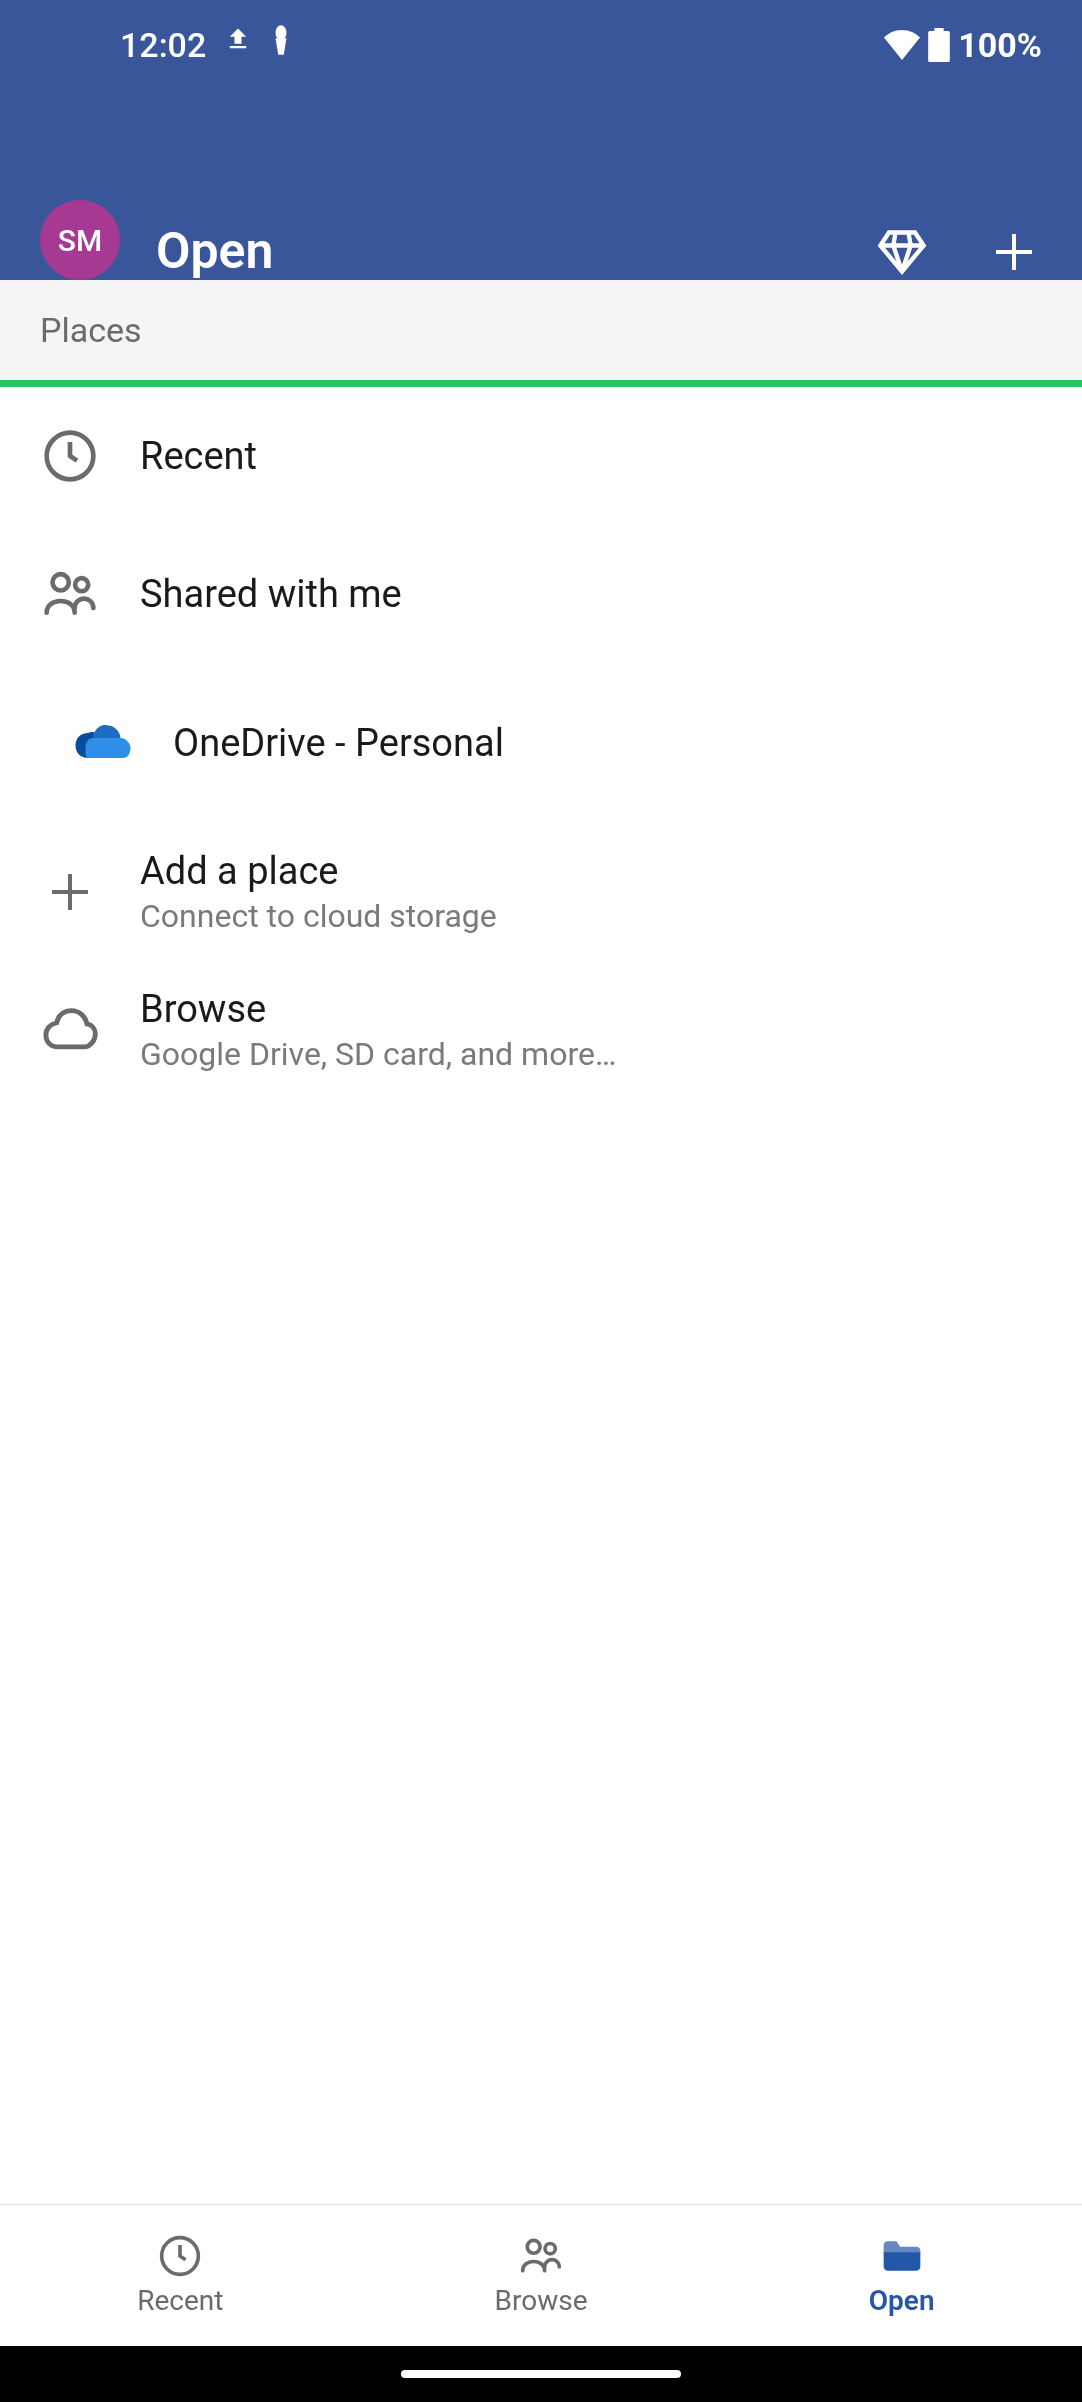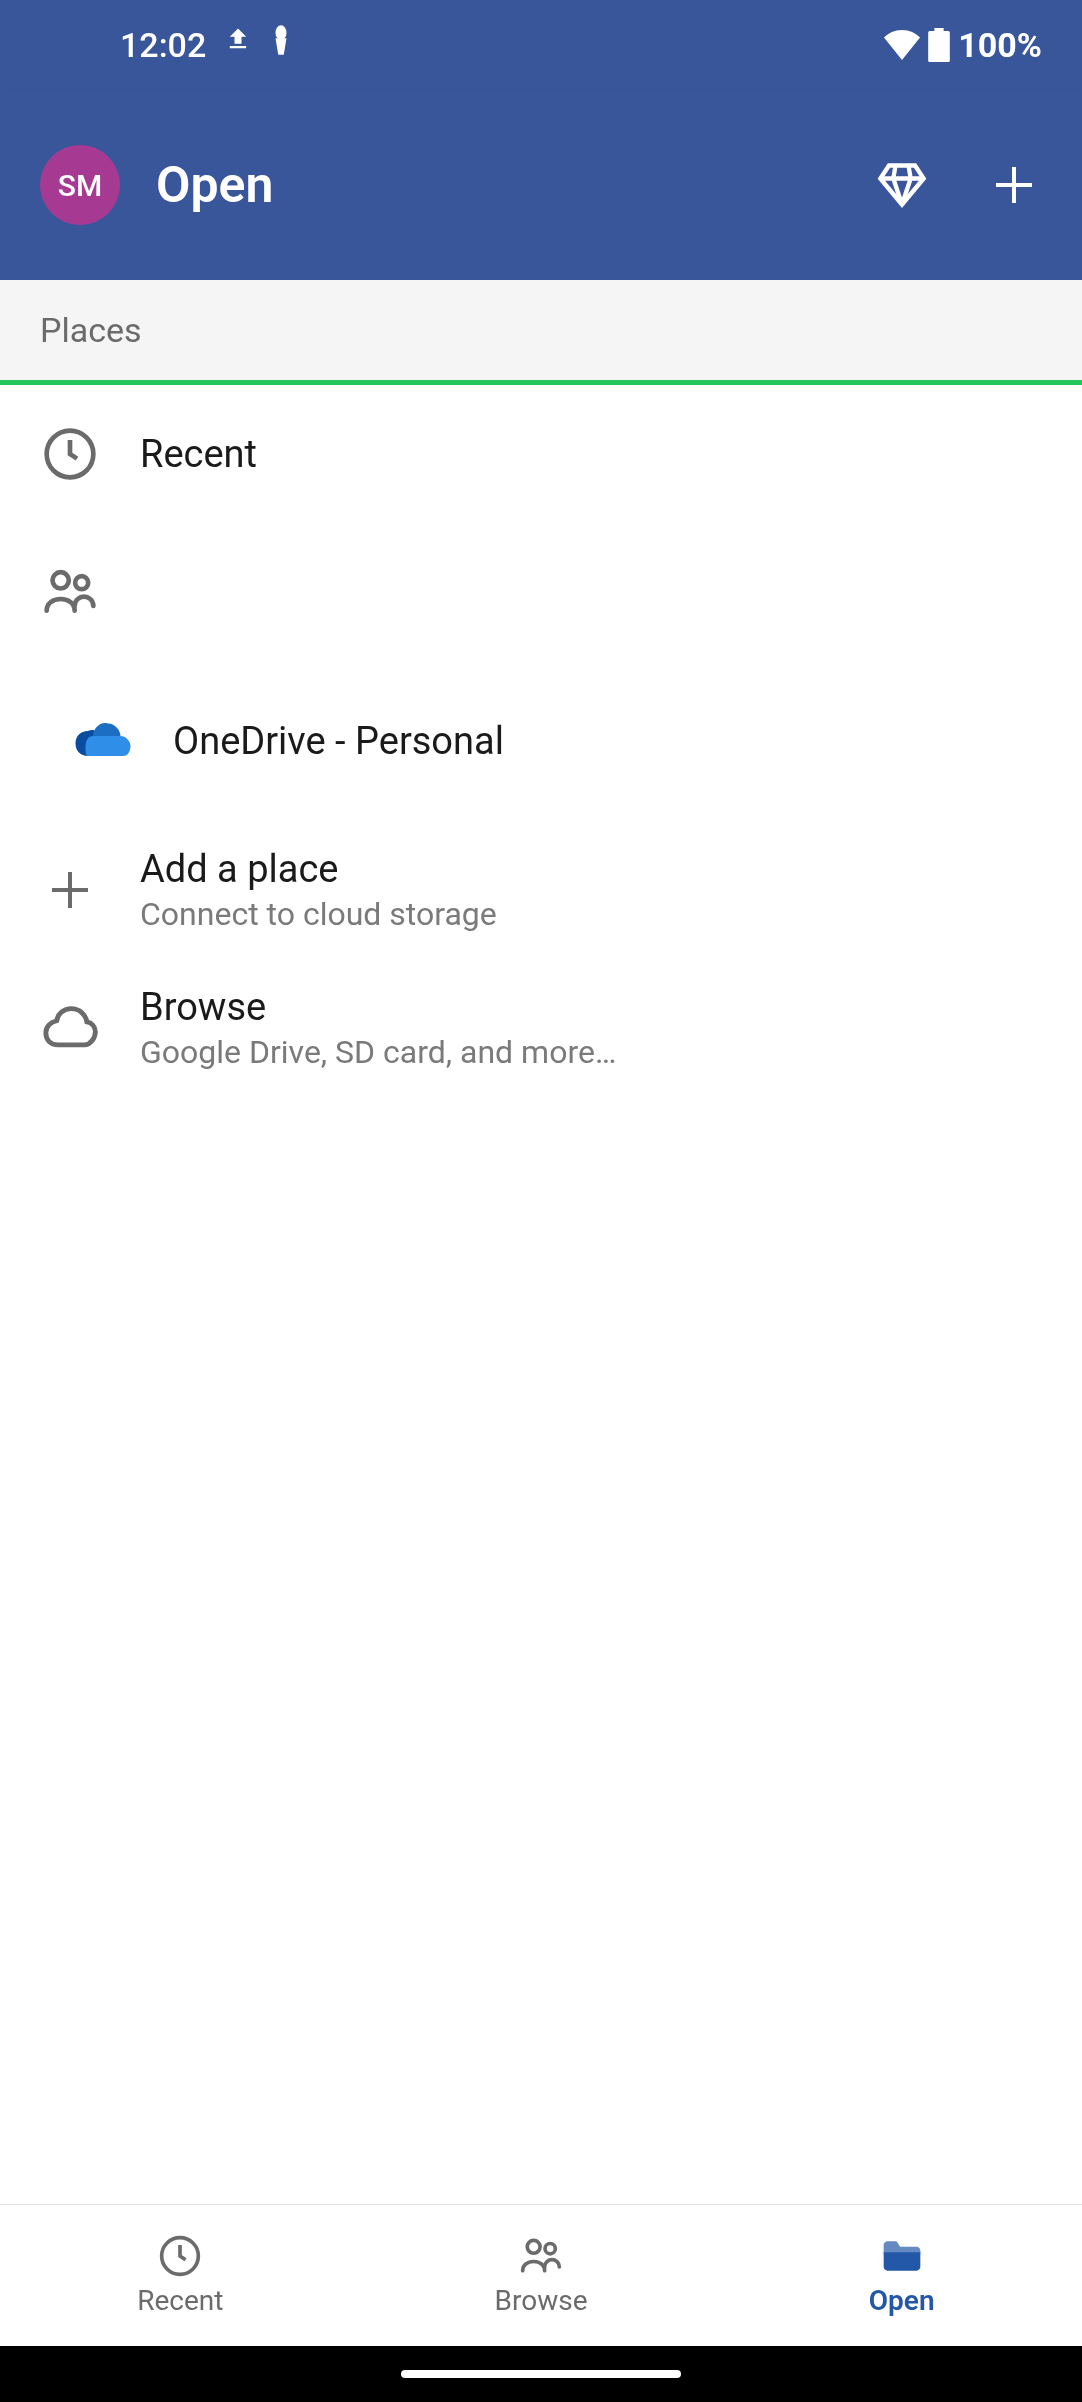--- a/index.html
+++ b/index.html
@@ -38,21 +38,21 @@
       display: flex;
       align-items: center;
       gap: 8px;
       font-size: 34px;
       font-weight: 700;
     }
     .app-bar {
       height: 190px;
       background: #3a569b;
       display: flex;
-      align-items: center;
+      align-items: flex-end;
       padding: 0 40px;
       box-shadow: 0 2px 4px rgba(0,0,0,0.1);
     }
     .avatar {
       width: 80px;
       height: 80px;
       border-radius: 50%;
       background: #a63a93;
       color: #ffffff;
       display: flex;
@@ -77,21 +77,21 @@
       width: 56px;
       height: 56px;
       display: flex;
       align-items: center;
       justify-content: center;
       color: #ffffff;
     }
     .section-header {
       background: #f5f5f5;
       padding: 30px 40px;
-      border-bottom: 5px solid #22c55e;
+      border-bottom: 7px solid #22c55e;
     }
     .section-header-text {
       font-size: 34px;
       color: #6b6b6b;
       font-weight: 400;
     }
     .list-container {
       flex: 1;
       background: #ffffff;
       overflow-y: auto;
@@ -254,20 +254,23 @@
 
   <div class="list-item">
     <div class="list-icon">
       <svg width="56" height="56" viewBox="0 0 24 24" fill="none" stroke="#6b6b6b" stroke-width="2">
         <circle cx="8" cy="7" r="3.5"></circle>
         <circle cx="17" cy="8" r="2.8"></circle>
         <path d="M2 20c0-3 2.5-5 6-5s6 2 6 5" stroke-linecap="round"></path>
         <path d="M14 18c0-2.5 2-4 4-4s4 1.5 4 4" stroke-linecap="round"></path>
       </svg>
     </div>
+    <div class="list-text">
+      <div class="list-primary">Shared with me</div>
+    </div>
   </div>
 
   <div class="list-item list-item-large">
     <div class="list-icon">
       <svg width="60" height="60" viewBox="0 0 24 24">
         <path fill="#0a4ca0" d="M6 8 C3 8 1 10 1 13 C1 16 3 18 6 18 L10 18 L10 10 C10 8 8 7 6 8 Z"></path>
         <path fill="#1b6ec2" d="M8 10 C8 7 11 4 14 5 C17 5 19 8 19 10 L8 10 Z"></path>
         <path fill="#2f8fe8" d="M6 18 L20 18 C22 18 23 16 23 14 C23 12 21 10 19 10 L8 10 C6 10 5 12 5 14 C5 16 5 18 6 18 Z"></path>
       </svg>
     </div>

